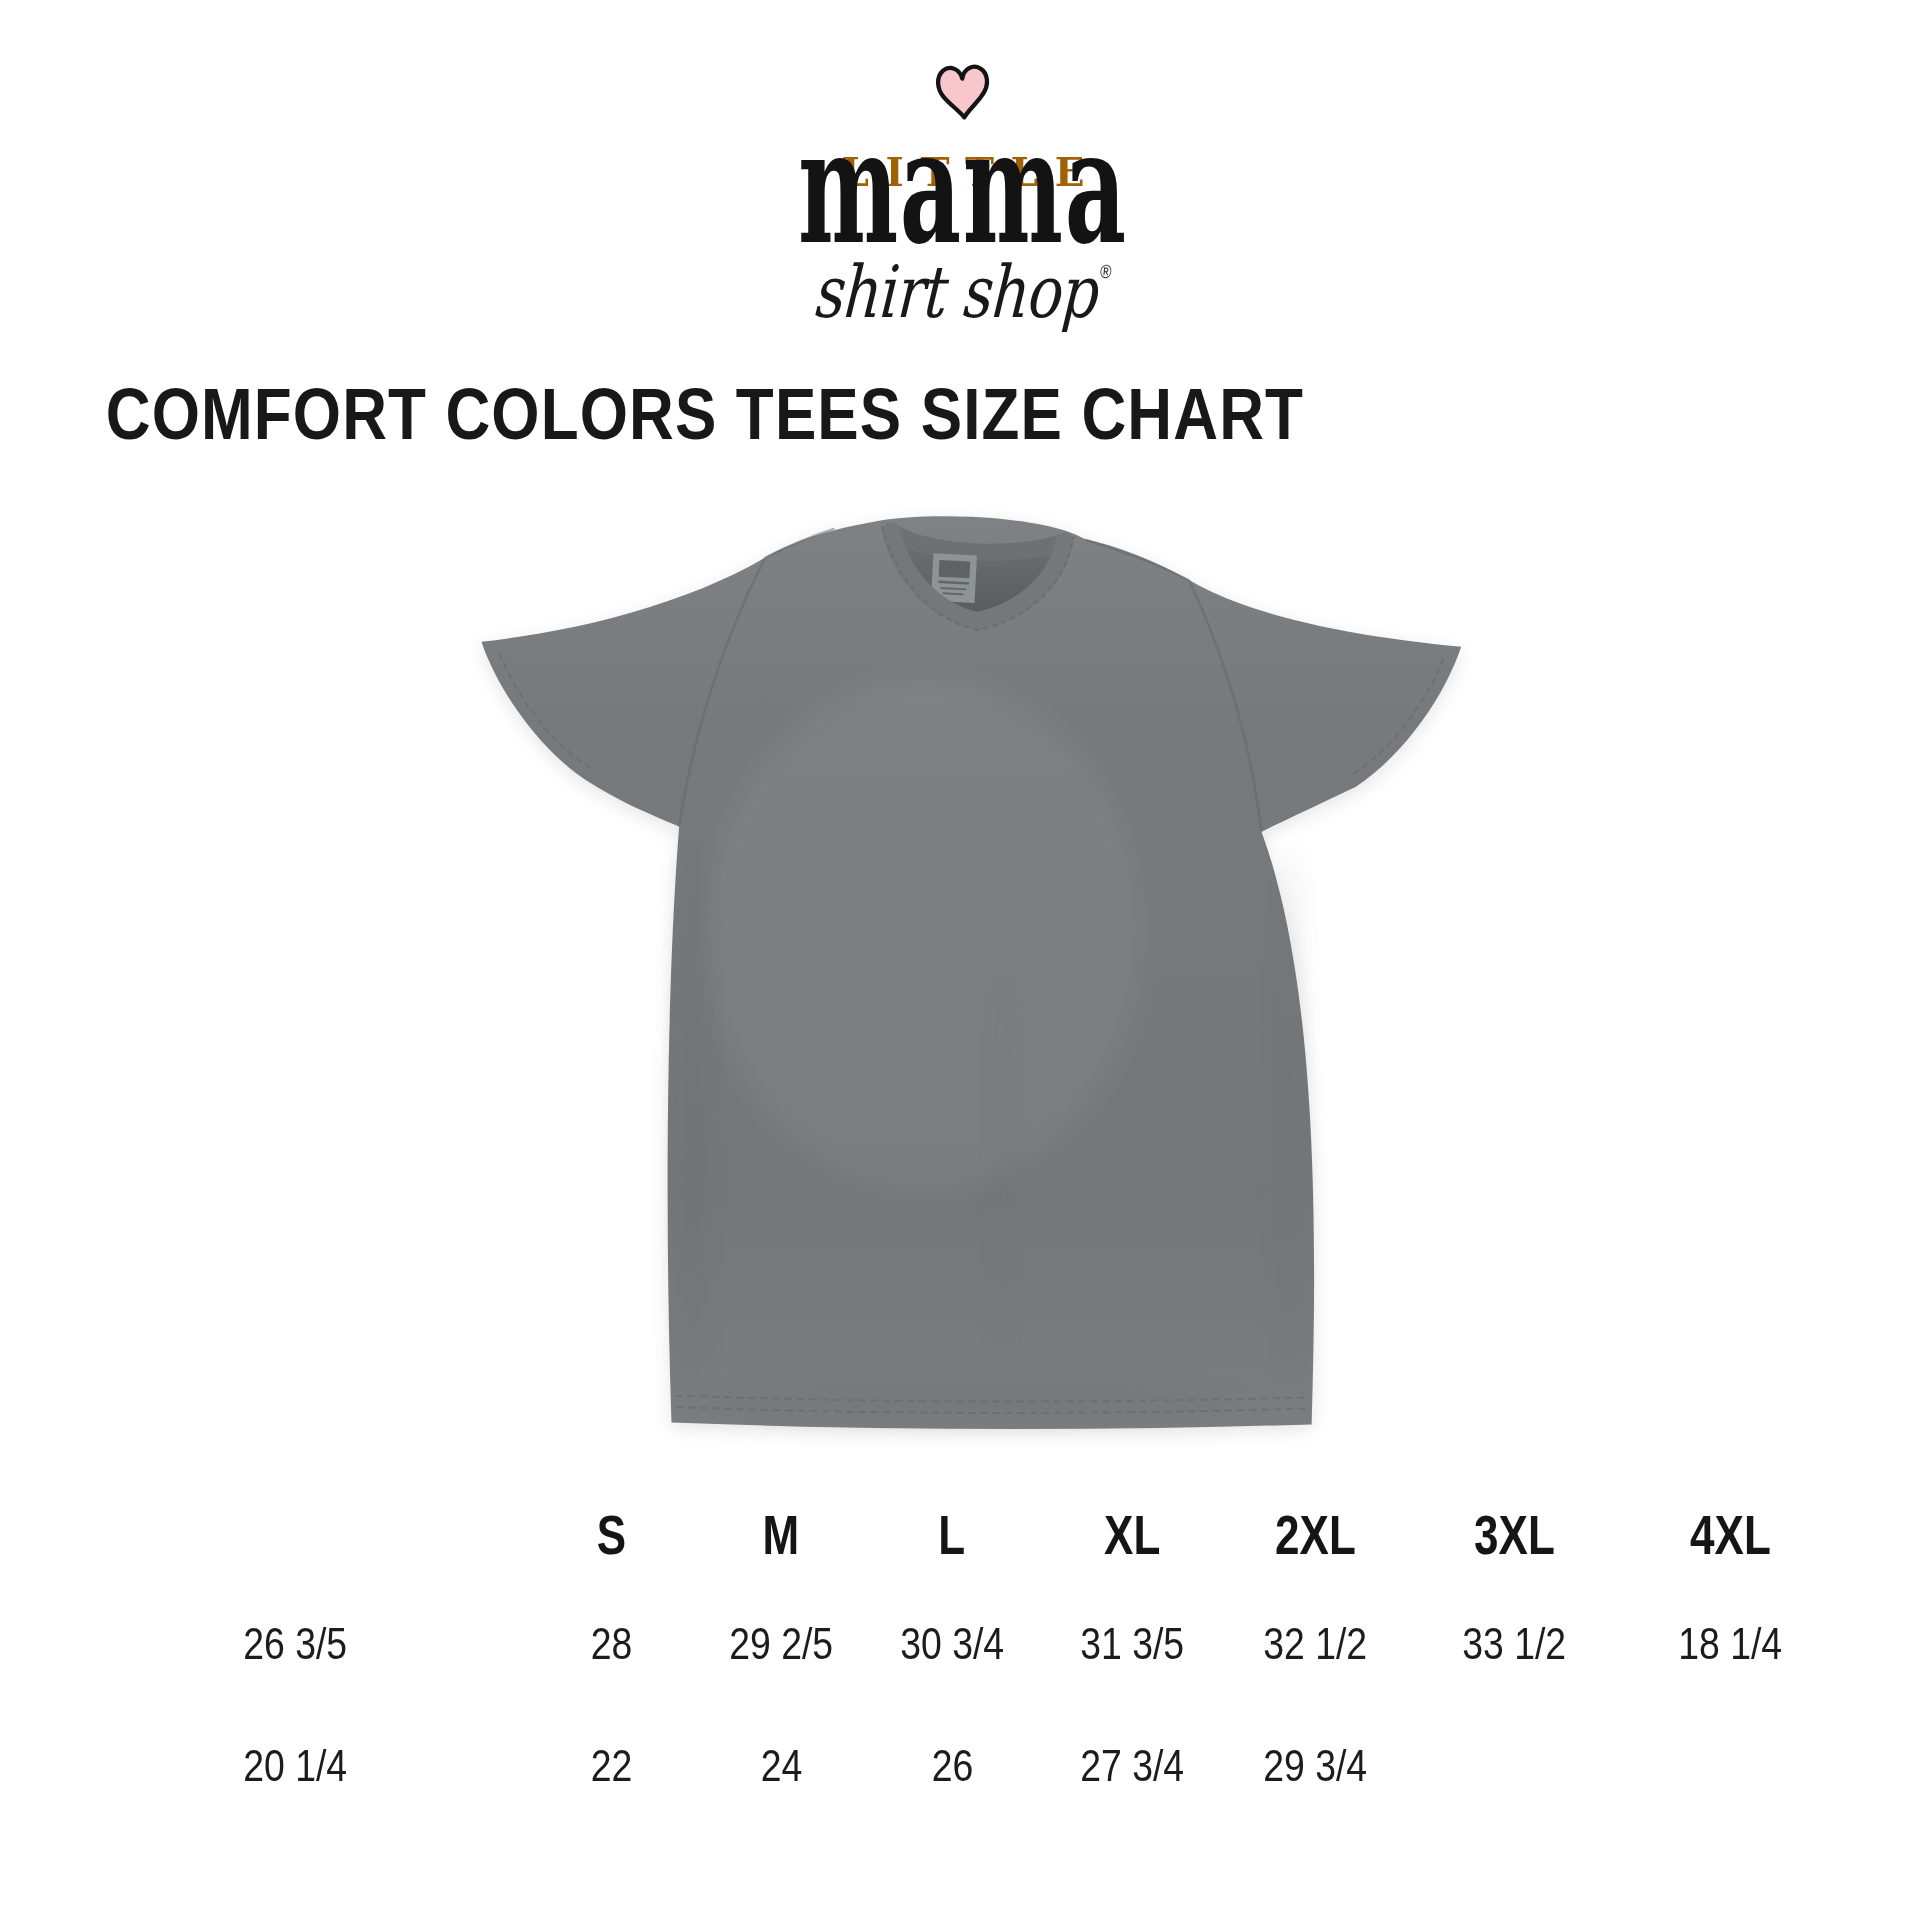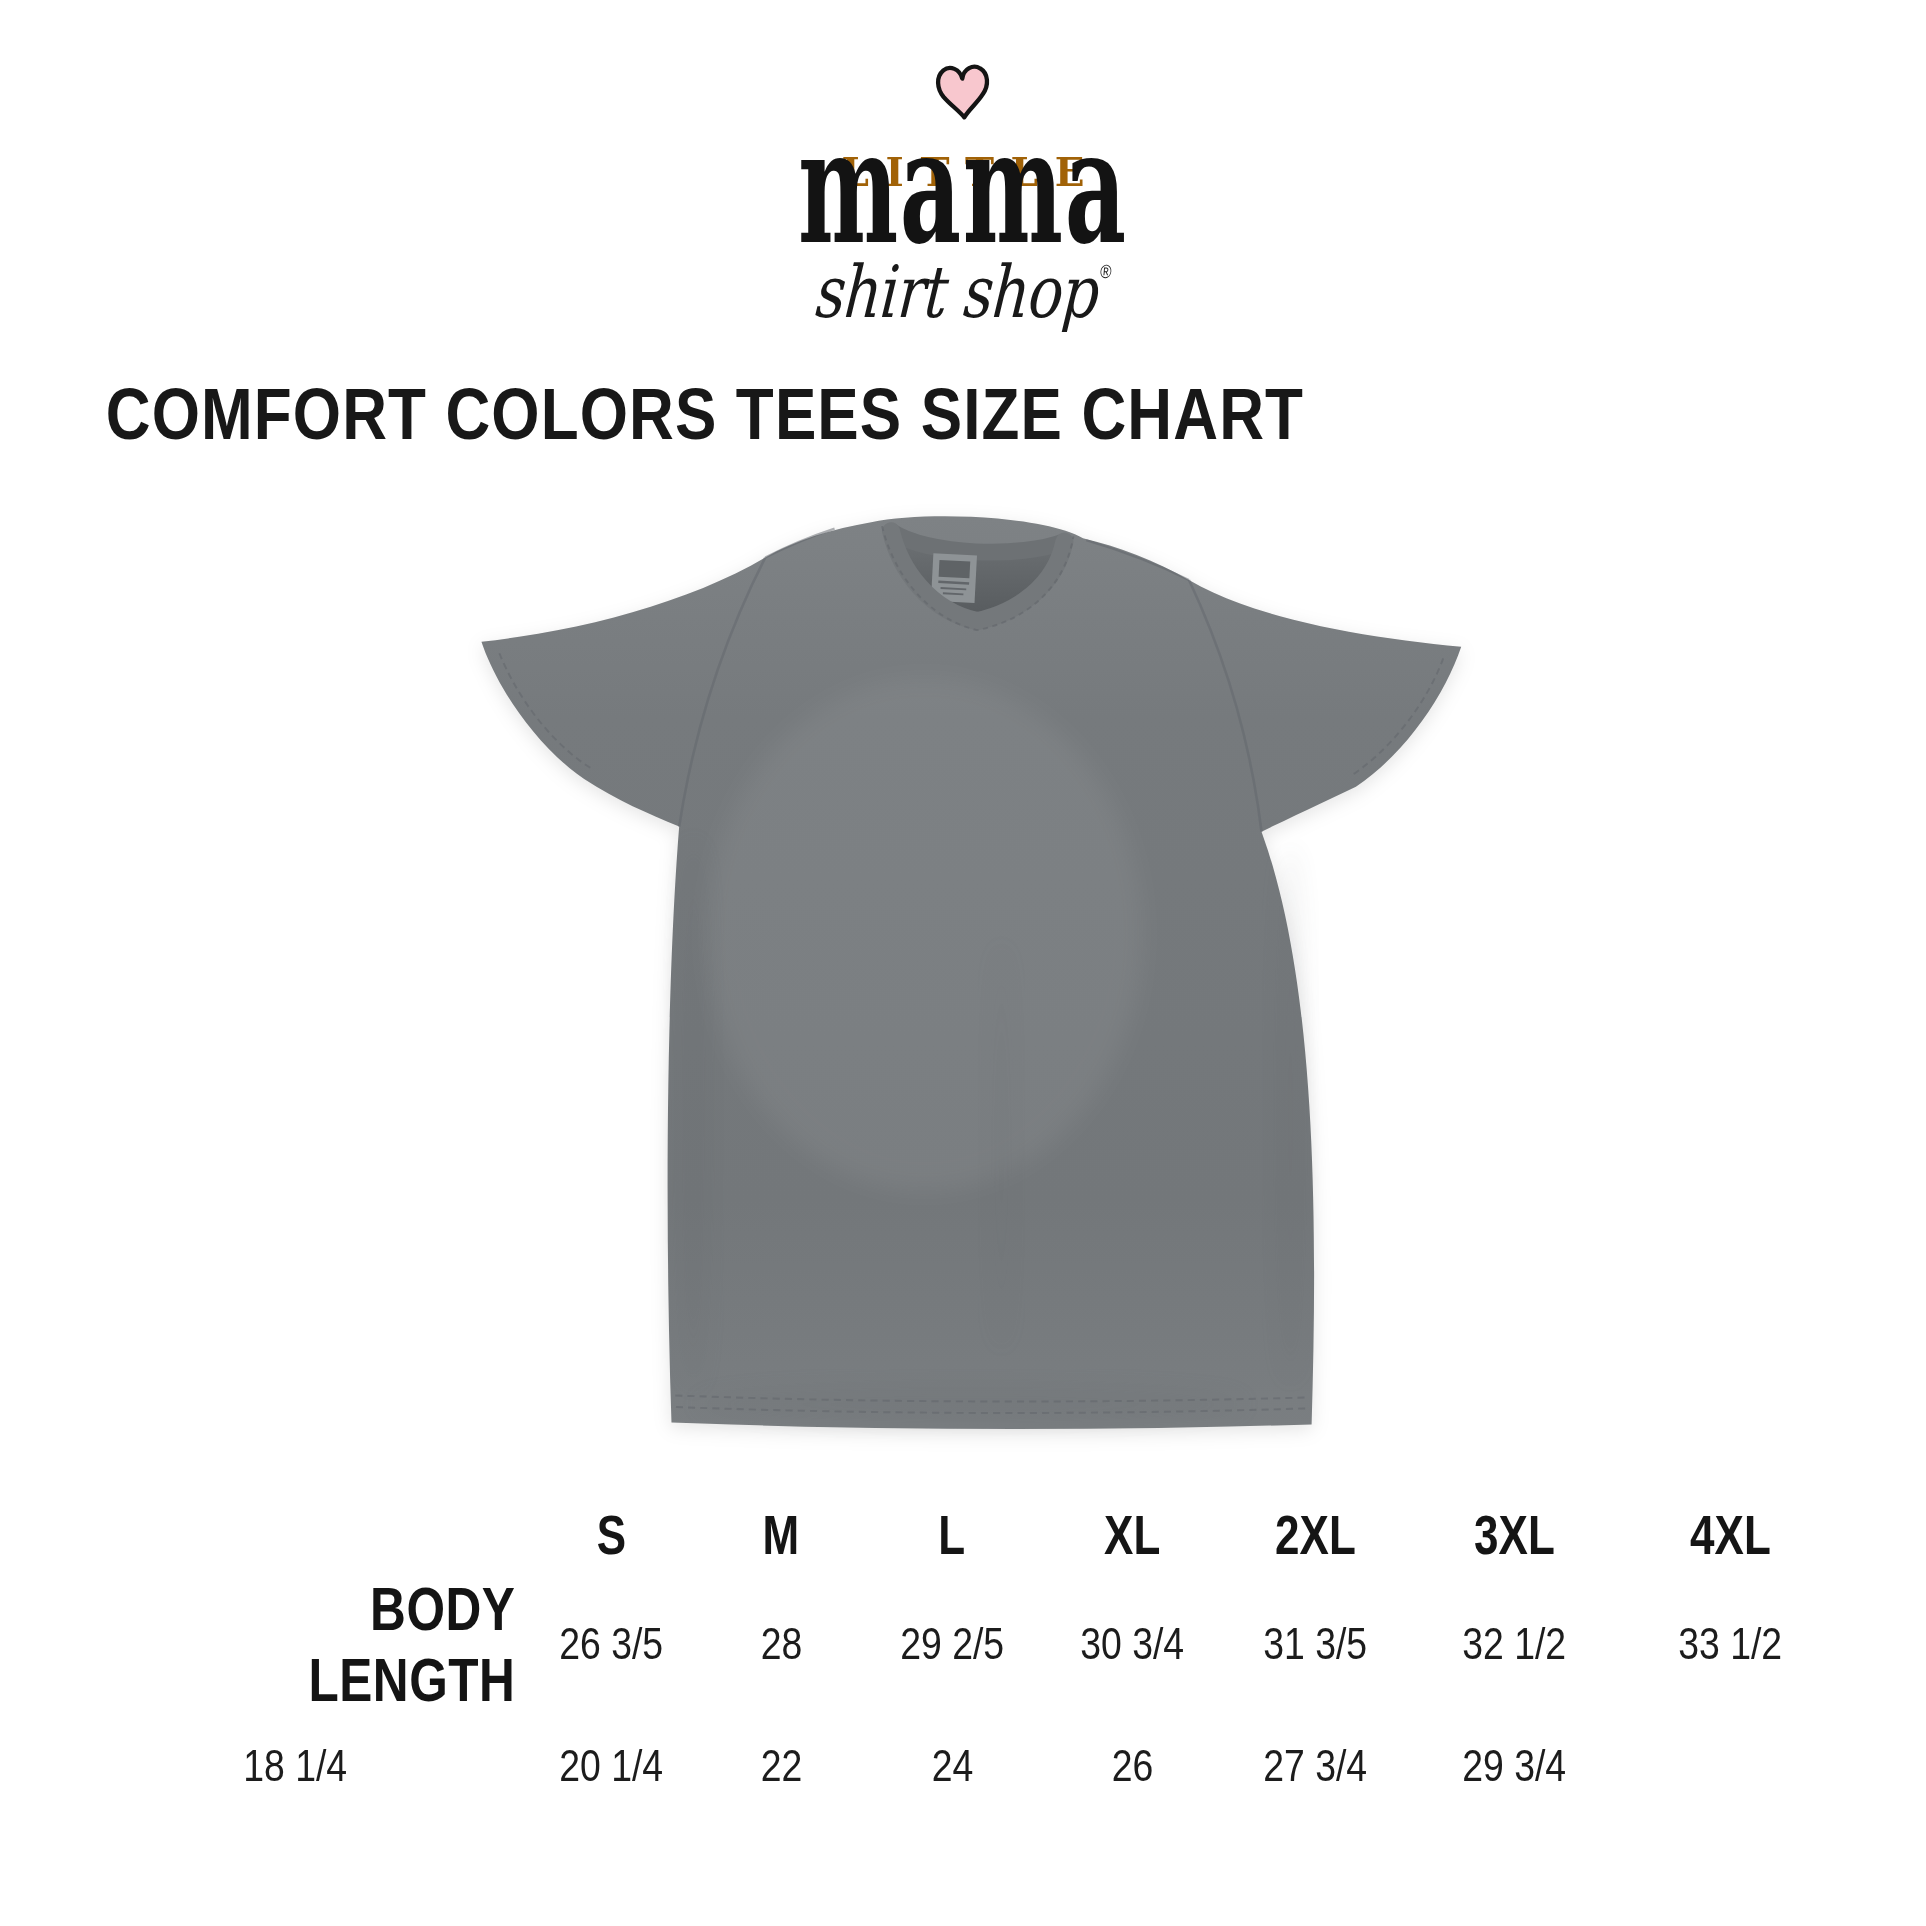--- a/index.html
+++ b/index.html
@@ -164,23 +164,20 @@
 
   <div class="th"></div>
   <div class="th"><span class="squeeze">S</span></div>
   <div class="th"><span class="squeeze">M</span></div>
   <div class="th"><span class="squeeze">L</span></div>
   <div class="th"><span class="squeeze">XL</span></div>
   <div class="th"><span class="squeeze">2XL</span></div>
   <div class="th"><span class="squeeze">3XL</span></div>
   <div class="th"><span class="squeeze">4XL</span></div>
 
-  <div class="row-label">
-    <span class="squeeze">BODY LENGTH</span>
-  </div>
   <div class="td"><span class="squeeze">26 3/5</span></div>
   <div class="td"><span class="squeeze">28</span></div>
   <div class="td"><span class="squeeze">29 2/5</span></div>
   <div class="td"><span class="squeeze">30 3/4</span></div>
   <div class="td"><span class="squeeze">31 3/5</span></div>
   <div class="td"><span class="squeeze">32 1/2</span></div>
   <div class="td"><span class="squeeze">33 1/2</span></div>
 
   <div class="td"><span class="squeeze">18 1/4</span></div>
   <div class="td"><span class="squeeze">20 1/4</span></div>

